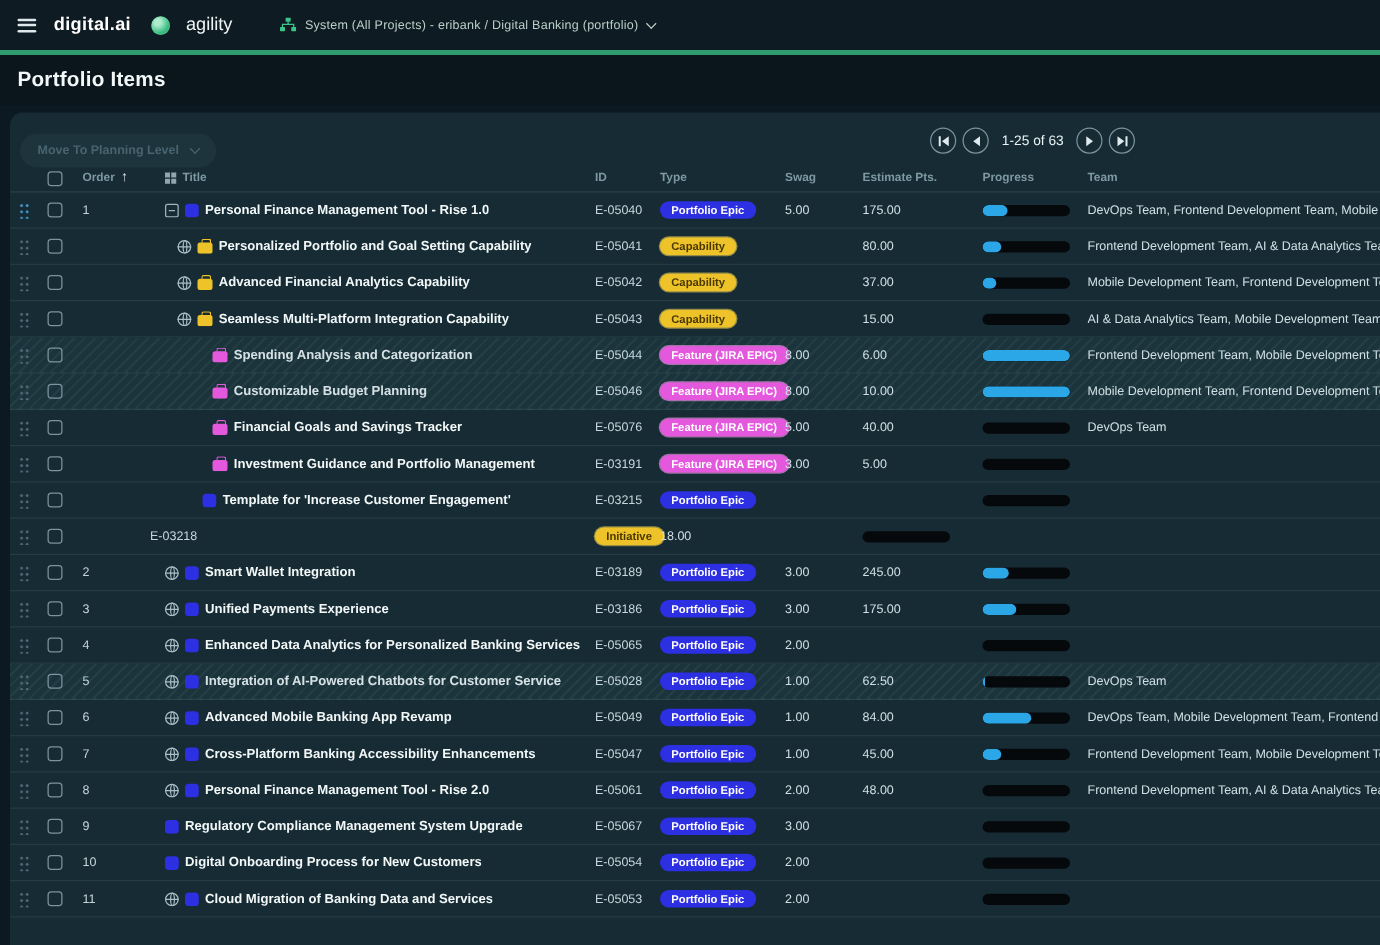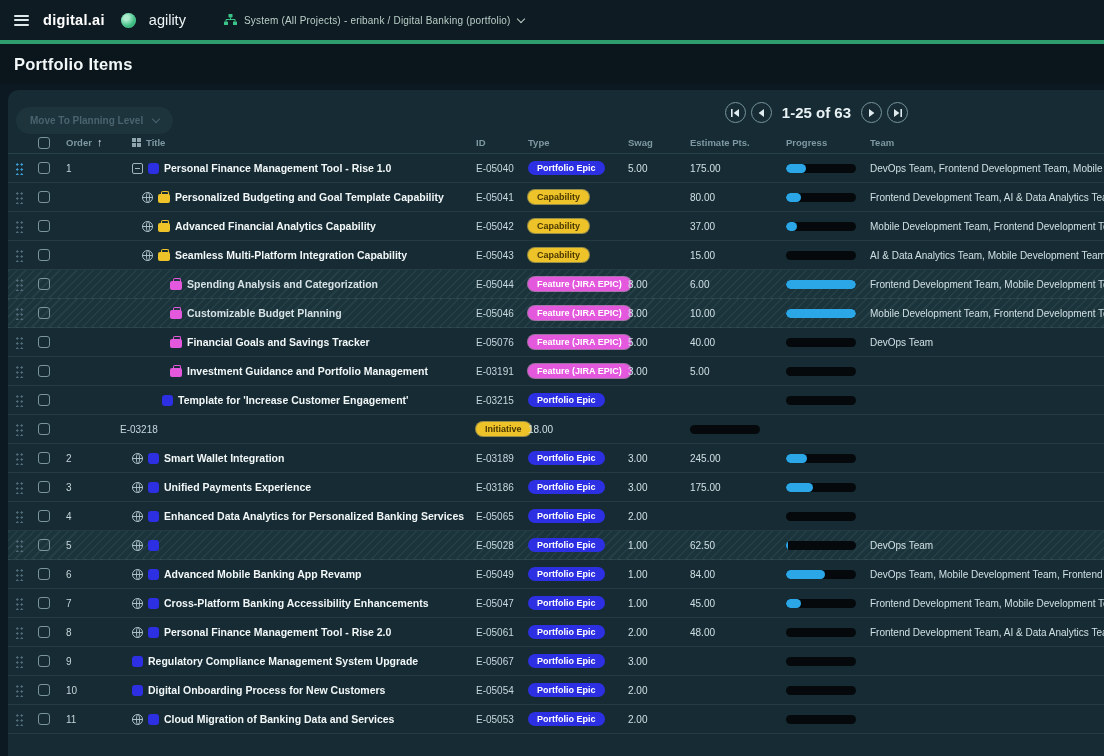--- a/index.html
+++ b/index.html
@@ -43,21 +43,21 @@
     transform:rotate(45deg);margin-left:auto;}
   
   .toolbar{margin-top:10px;height:28px;display:flex;align-items:center;position:relative;}
   .movebtn{margin-left:8px;height:27px;border-radius:14px;background:#1d343d;color:#49646f;
     font-size:10px;font-weight:600;display:inline-flex;align-items:center;gap:10px;padding:0 14px;cursor:default;white-space:nowrap;margin-top:12px;}
   .movebtn .chev-down{border-color:#49646f;}
   .pager{position:absolute;right:196px;top:2px;display:flex;align-items:center;gap:5px;}
   .pgbtn{width:21px;height:21px;border:1.4px solid #78939e;border-radius:50%;background:transparent;
     display:flex;align-items:center;justify-content:center;cursor:pointer;padding:0;}
   .pgbtn svg{display:block;}
-  .pgrange{font-size:15px;font-weight:700;color:#e8f1f4;margin:0 5px;white-space:nowrap;}
+  .pgrange{font-size:11px;font-weight:400;color:#e8f1f4;margin:0 5px;white-space:nowrap;}
   
   .thead,.row{display:grid;grid-template-columns:22px 28px 62px 356px 52px 100px 62px 96px 84px 1fr;align-items:center;}
   .thead{height:22px;margin-top:4px;color:#7e99a3;font-size:9.5px;font-weight:700;border-bottom:1px solid rgba(130,165,178,.18);}
   .thead .hcell{display:flex;align-items:center;gap:5px;}
   .sortarrow{color:#dfe9ec;font-size:11px;font-weight:400;line-height:1;}
   .grid-ico{width:9px;height:9px;background-image:
      linear-gradient(#8fa6af,#8fa6af),linear-gradient(#8fa6af,#8fa6af),
      linear-gradient(#8fa6af,#8fa6af),linear-gradient(#8fa6af,#8fa6af);
     background-size:4px 4px;background-position:0 0,5px 0,0 5px,5px 5px;background-repeat:no-repeat;}
   .cbx{width:12px;height:12px;border:1.5px solid #7b949e;border-radius:3px;display:inline-block;cursor:pointer;}
@@ -234,21 +234,21 @@
           <span class="drag"></span>
         </div>
     <div class="c-check">
           <span class="cbx"></span>
         </div>
     <div class="cell-order c-order"></div>
     <div class="c-title cell-title d1">
 
       <span class="globe"></span>
       <span class="tico tico-capability"></span>
-      <span class="title-text">Personalized Budgeting and Goal Template Capability</span>
+      <span class="title-text">Personalized Portfolio and Goal Setting Capability</span>
     </div>
     <div class="c-id cell-id">E-05041</div>
     <div class="c-type">
           <span class="pill pill-capability">Capability</span>
         </div>
     <div class="c-num cell-swag"></div>
     <div class="c-num cell-est">80.00</div>
     <div class="c-prog">
           <div class="ptrack">
             <div class="pfill" style="width: 22%;"></div>
@@ -547,20 +547,21 @@
           <span class="drag"></span>
         </div>
     <div class="c-check">
           <span class="cbx"></span>
         </div>
     <div class="cell-order c-order">5</div>
     <div class="c-title cell-title d0">
 
       <span class="globe"></span>
       <span class="tico tico-epic"></span>
+      <span class="title-text">Integration of AI-Powered Chatbots for Customer Service</span>
     </div>
     <div class="c-id cell-id">E-05028</div>
     <div class="c-type">
           <span class="pill pill-epic">Portfolio Epic</span>
         </div>
     <div class="c-num cell-swag">1.00</div>
     <div class="c-num cell-est">62.50</div>
     <div class="c-prog">
           <div class="ptrack">
             <div class="pfill" style="width: 3%;"></div>

